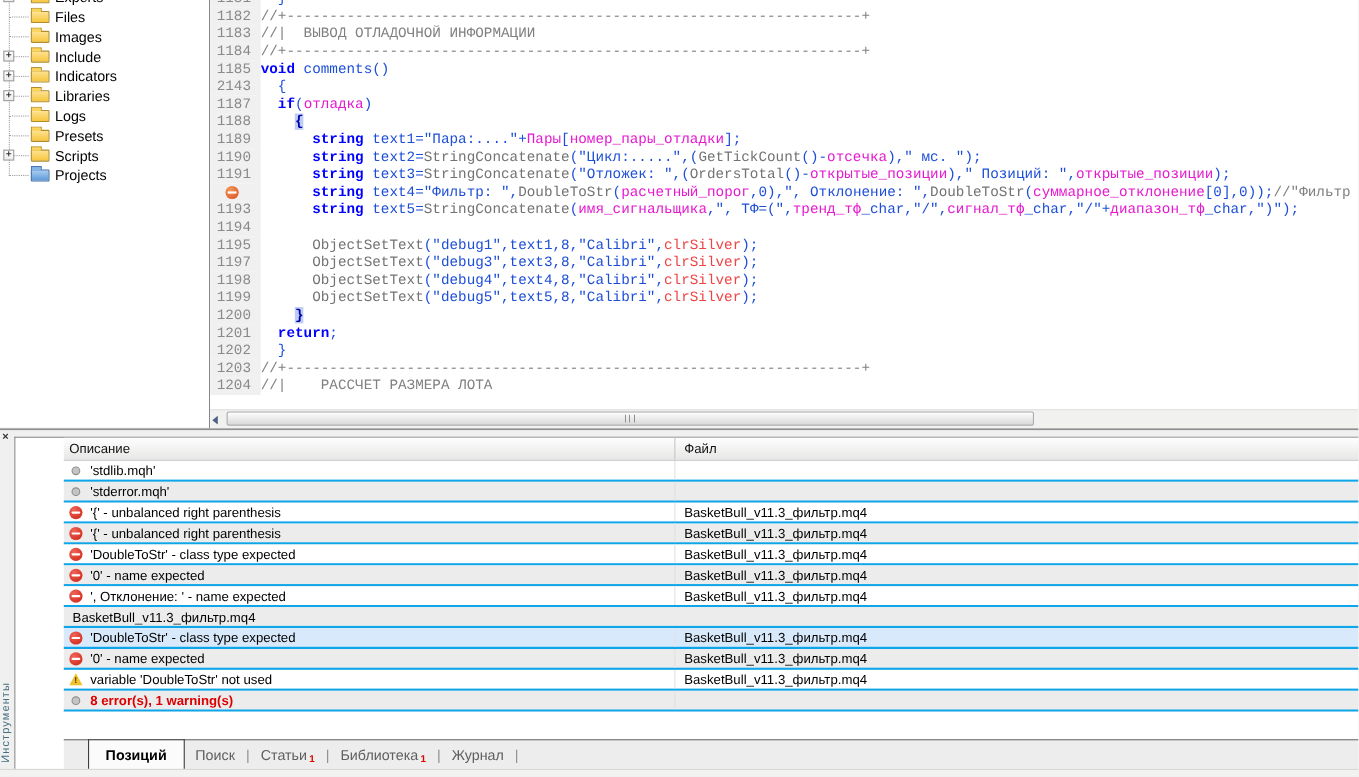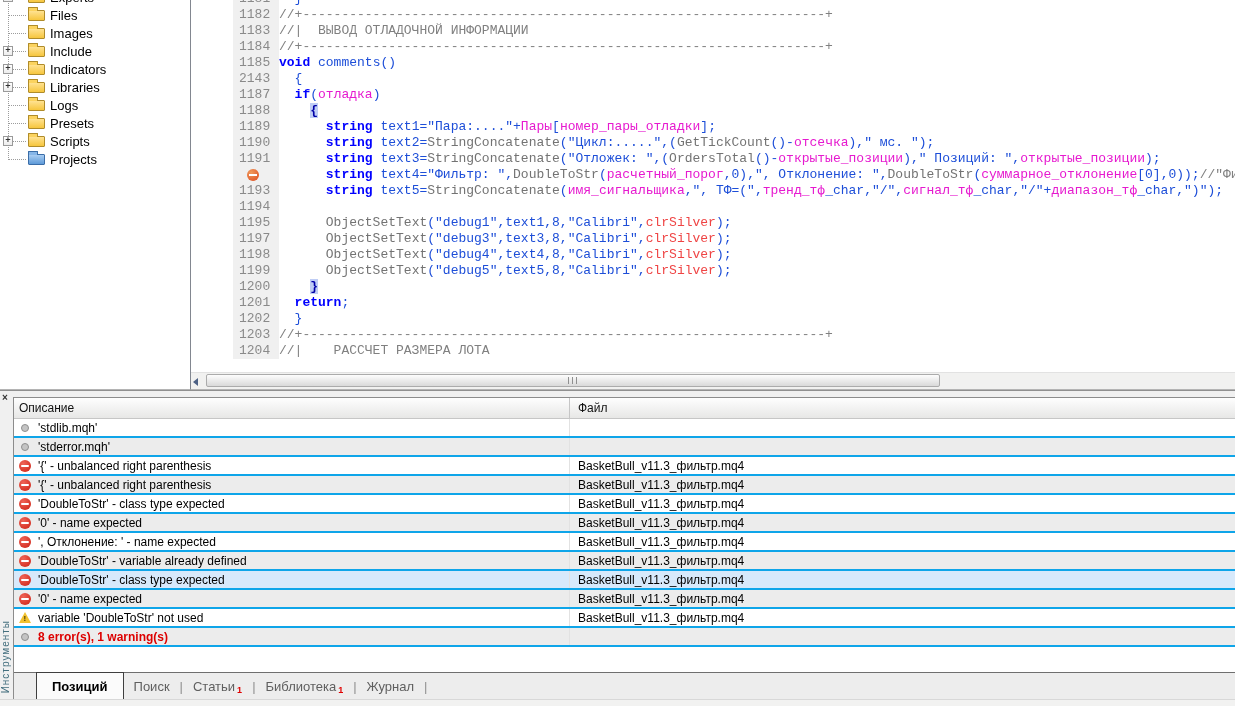--- a/index.html
+++ b/index.html
@@ -25,21 +25,21 @@
   .folder::before { content:""; position:absolute; left:-1px; top:-4px; width:8px; height:3px;
             background:#FBD35F; border:1px solid #B08C2A; border-bottom:none; border-radius:1px 1px 0 0; }
   .folder.blue { background:linear-gradient(#A9CDF2,#5E9AD8); border-color:#3A6DA8; }
   .folder.blue::before { background:#86B6E8; border-color:#3A6DA8; }
   .tlabel { margin-left:50px; font-size:13px; color:#000; white-space:nowrap; }
 
   
   .editor { flex:1; background:#fff; position:relative; overflow:hidden; border-bottom:1px solid #B4B4B4; }
   .code-lines { position:absolute; top:-9px; left:0; right:0;
                 font-family:"Liberation Mono","DejaVu Sans Mono",monospace; font-size:13px; }
-  .cl { height:16px; display:flex; line-height:16px; white-space:pre;margin-left:42px; }
+  .cl { height:16px; display:flex; line-height:16px; white-space:pre; }
   .gut { width:46px; flex:none; background:#F0F0F0; color:#8A8A8A; padding-left:6px; position:relative; }
   .gut .badge { position:absolute; left:14px; top:2px; width:12px; height:12px; border-radius:50%;
                 background:radial-gradient(circle at 35% 30%, #F09A5B, #DC4A1E); }
   .gut .badge::after { content:""; position:absolute; left:2px; right:2px; top:5px; height:2px; background:#fff; }
   .ctext { overflow:hidden; white-space:pre; }
   .s-n { color:#1d4ed8; }
   .s-k { color:#0000FF; font-weight:bold; }
   .s-f { color:#737373; }
   .s-v { color:#E619CF; }
   .s-c { color:#808080; }
@@ -61,21 +61,21 @@
   
   .bottom { position:absolute; left:0; top:390px; width:1235px; height:316px;
             border-top:1px solid #909090; background:#F0F0F0; }
   .strip { position:absolute; left:0; top:0; width:13px; bottom:7px; }
   .close-x { position:absolute; left:2px; top:2px; font:bold 10px "Liberation Sans",sans-serif; color:#333;
              cursor:default; line-height:9px; }
   .vlabel { position:absolute; left:0px; bottom:6px; writing-mode:vertical-rl; transform:rotate(180deg);
             font-size:10px; color:#45707F; letter-spacing:1px; white-space:nowrap; }
   .panel-body { position:absolute; left:13px; right:0; top:6px; bottom:7px;
                 border-left:1px solid #8C8C8C; border-top:1px solid #8C8C8C;
-                display:flex; flex-direction:column; background:#fff; }
+                display:flex; flex-direction:column; background:#fff;padding-left:44px; }
   .ehdr { height:21px; flex:none; display:flex; background:linear-gradient(#FEFEFE,#E7E7E6);
           border-bottom:1px solid #C6C6C6; font-size:12px; color:#111; align-items:center; }
   .ehdr .hc1 { width:556px; flex:none; padding-left:5px; border-right:1px solid #C6C6C6; height:100%;
                display:flex; align-items:center; }
   .ehdr .hc2 { flex:1; padding-left:8px; }
   .erows { flex:none; }
   .erow { height:19px; display:flex; align-items:center; font-size:12px; color:#000;
           border-bottom:2px solid #0ea5e9; background:#fff; }
   .erow.alt { background:#ECECEC; }
   .erow.sel { background:#D7E9FB; }
@@ -276,26 +276,20 @@
           <div class="erow">
             <div class="c1">
               <span class="icell">
                 <span class="ico-err"></span>
               </span>
               <span class="dtext">', Отклонение: ' - name expected</span>
             </div>
             <div class="c2">BasketBull_v11.3_фильтр.mq4</div>
           </div>
           <div class="erow alt">
-            <div class="c1">
-              <span class="icell">
-                <span class="ico-err"></span>
-              </span>
-              <span class="dtext">'DoubleToStr' - variable already defined</span>
-            </div>
             <div class="c2">BasketBull_v11.3_фильтр.mq4</div>
           </div>
           <div class="erow sel">
             <div class="c1">
               <span class="icell">
                 <span class="ico-err"></span>
               </span>
               <span class="dtext">'DoubleToStr' - class type expected</span>
             </div>
             <div class="c2">BasketBull_v11.3_фильтр.mq4</div>

